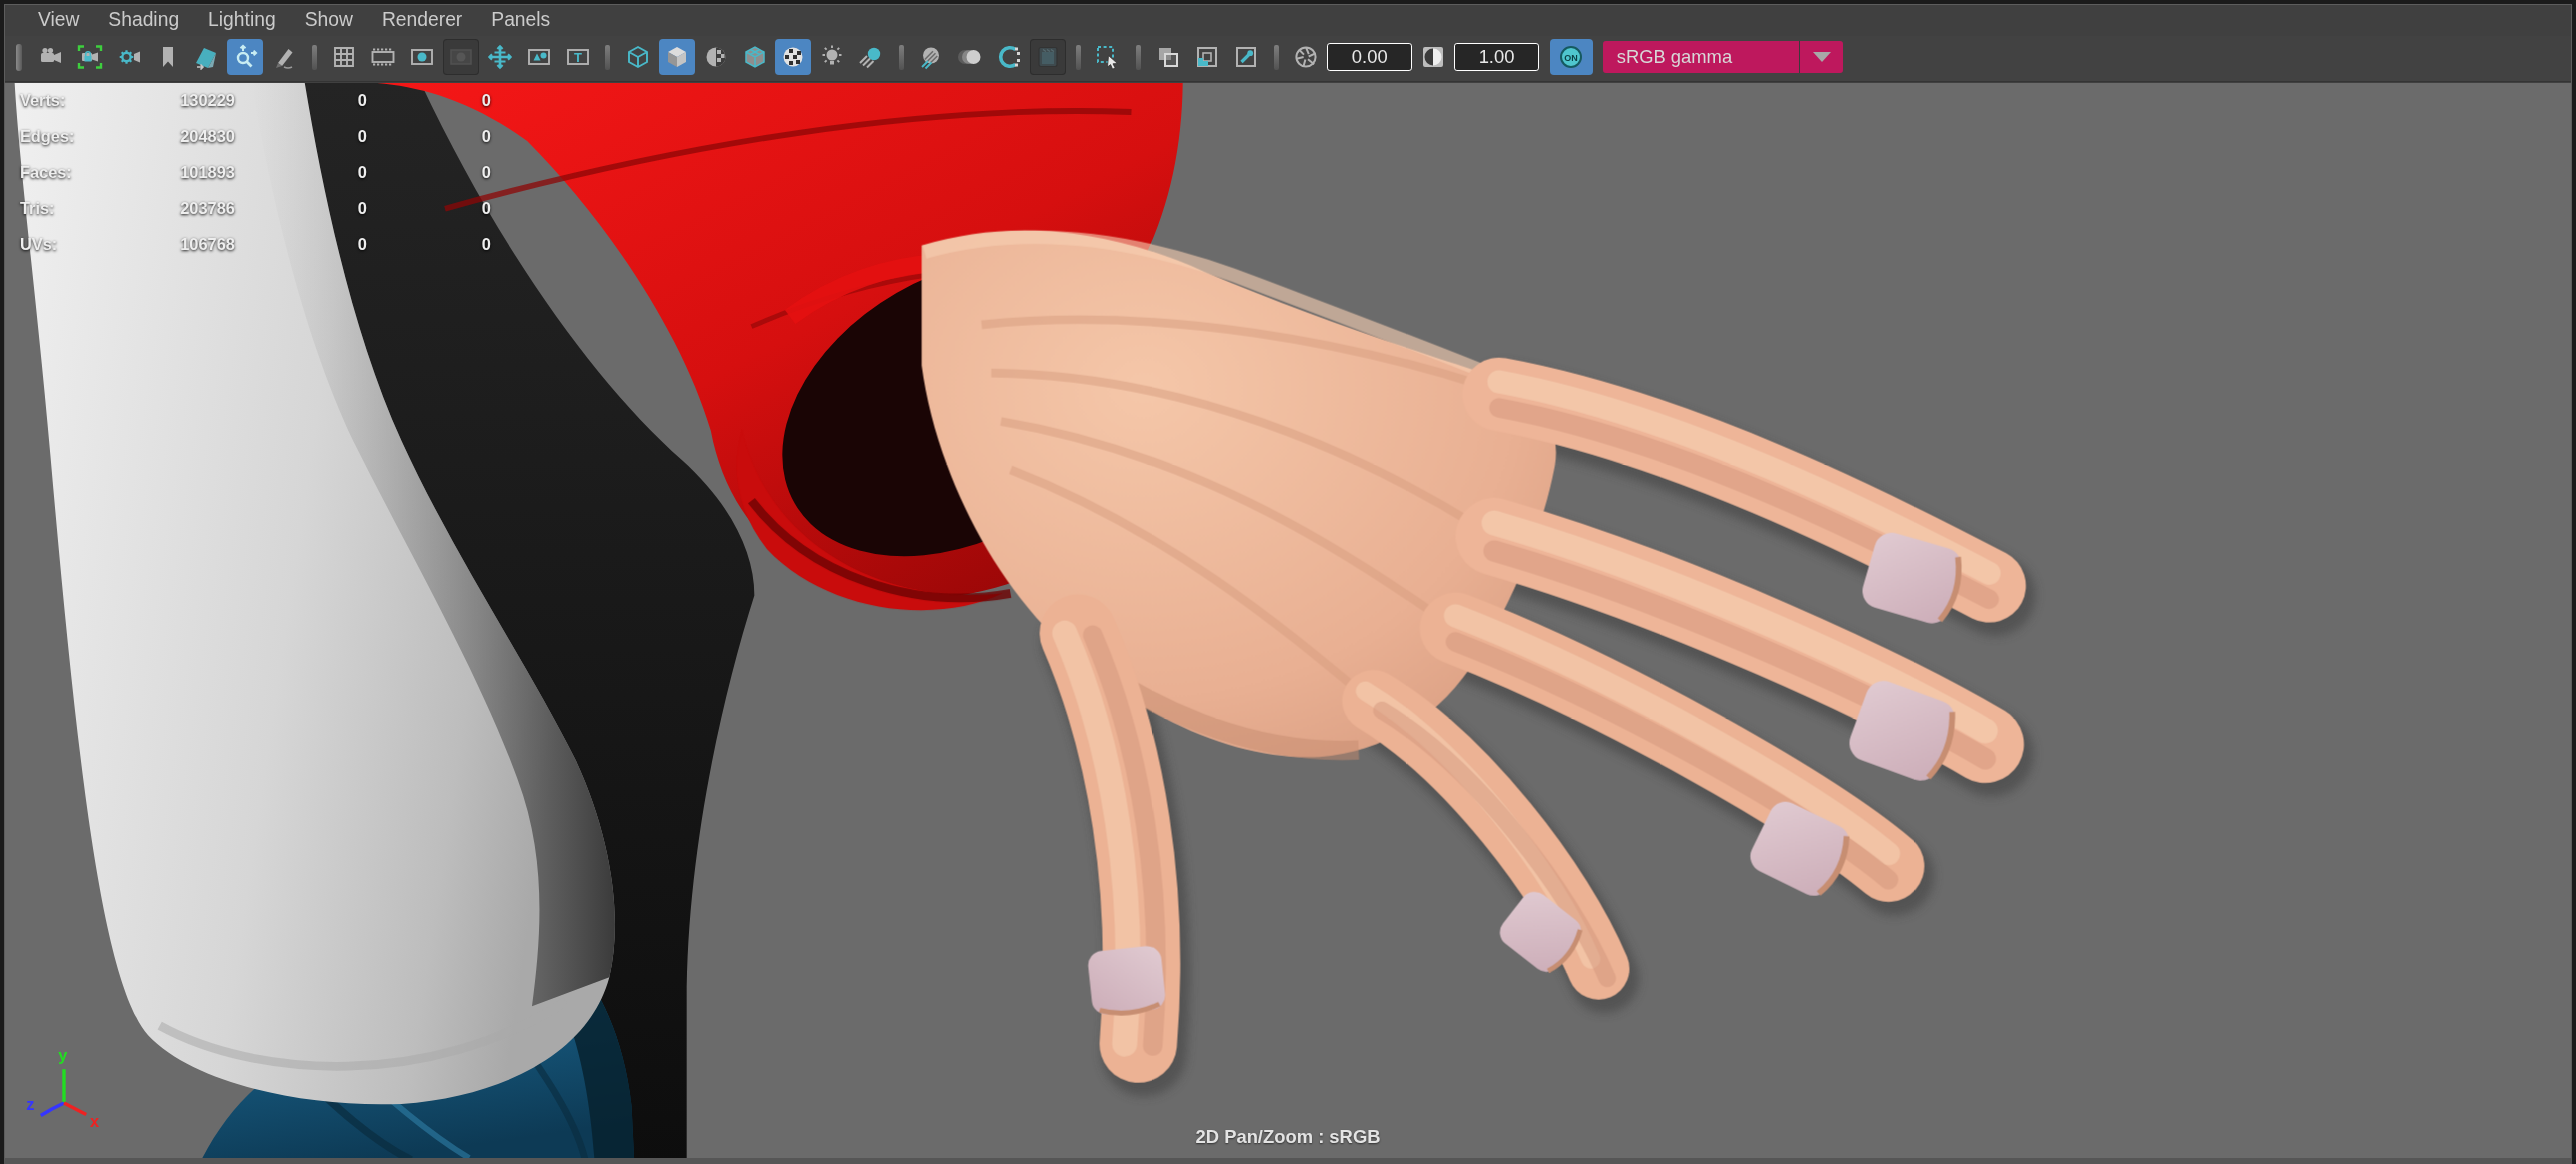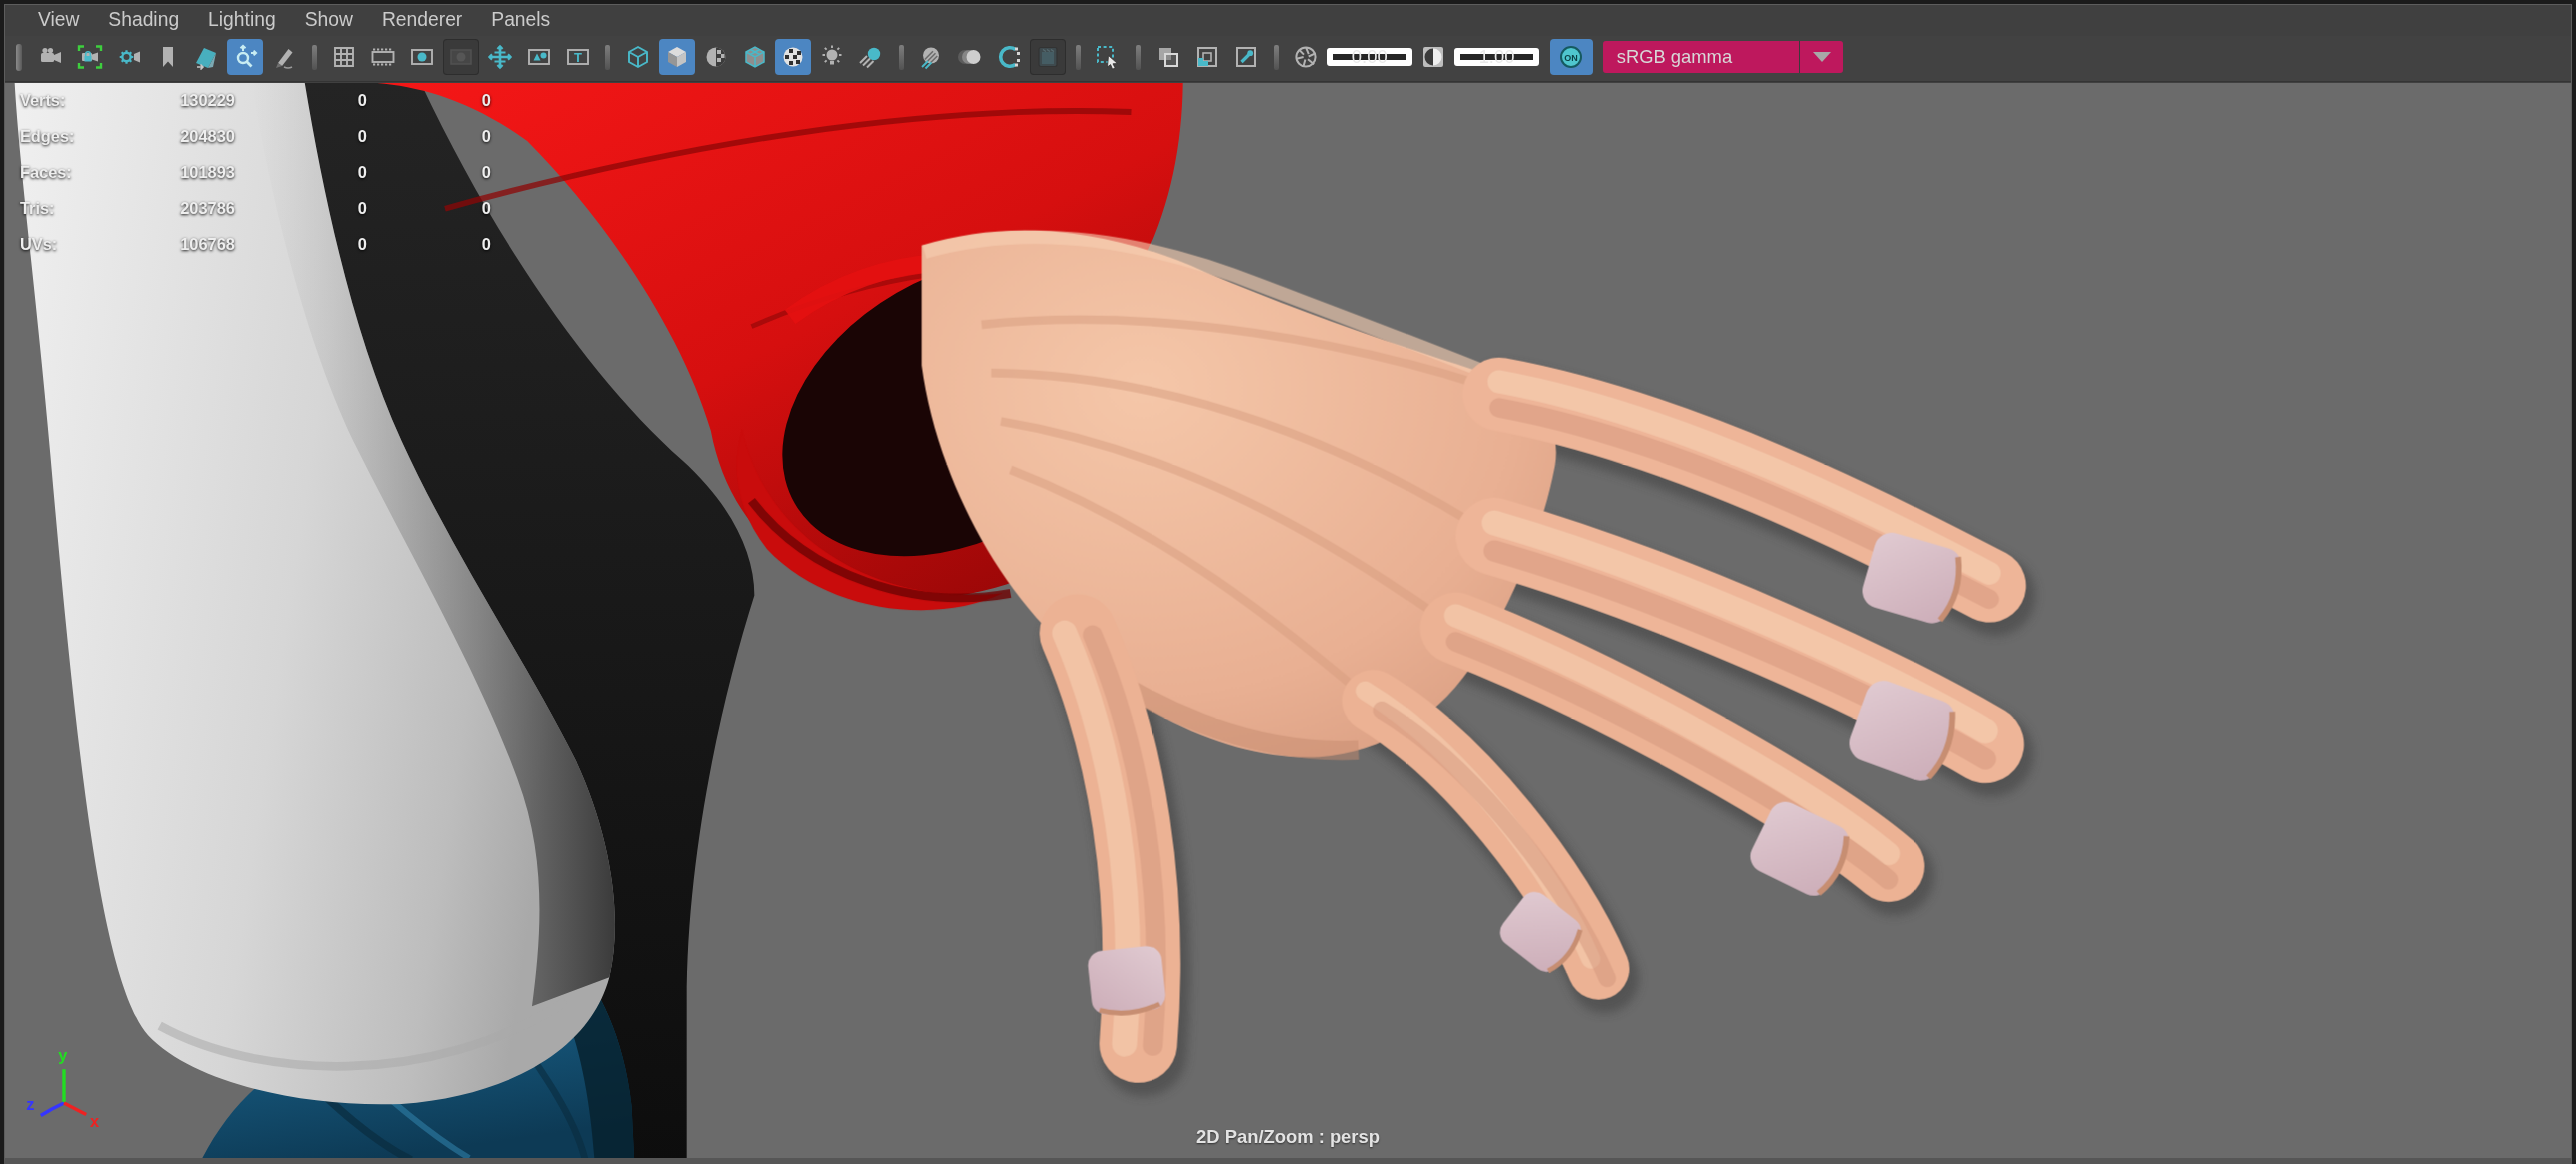--- a/index.html
+++ b/index.html
@@ -16,21 +16,21 @@
     padding:1.9px 0 3.9px 7.7px; background:#424242; border-bottom:1px solid #343434; }
   .tbtn { width:36px; height:36px; border-radius:3.9px; display:flex;
     align-items:center; justify-content:center; flex:0 0 auto; }
   .tbtn svg { width:26px; height:26px; }
   .tbtn.active { background:#4c86c2; }
   .tbtn.dim { background:#3a3a3a; box-shadow: inset 0 0 0 1px #2d2d2d; }
   .thandle { width:5.8px; height:27px; border-radius:2.9px; flex:0 0 auto;
     background:linear-gradient(90deg,#8a8a8a,#5a5a5a); margin:0 7.7px 0 3.9px; }
   .tdiv { width:4.8px; height:25px; border-radius:1.9px; flex:0 0 auto;
     background:linear-gradient(180deg,#7e7e7e,#525252); margin:0 6.8px; }
-  .tfield { height:18px; min-width:85px; background:#262626; border:6px solid #ffffff;
+  .tfield { height:28px; min-width:85px; background:#262626; border:1px solid #ffffff;
     border-radius:2.9px; color:#e9e9e9; font-size:18.4px; display:flex; align-items:center;
     justify-content:center; padding:0 5.8px; flex:0 0 auto; }
   .dropdown { height:32px; width:240px; margin-left:7.7px; background:#be185d;
     border-radius:2.9px; display:flex; align-items:center; color:#d8d8d8;
     font-size:18.4px; padding-left:13.5px; flex:0 0 auto; }
   .dropdown .arrowbox { margin-left:auto; align-self:stretch; width:44px;
     border-left:1px solid #3b3b3b; display:flex; align-items:center; justify-content:center; }
   .arrow-down { width:0; height:0; border-left:9.7px solid transparent;
     border-right:9.7px solid transparent; border-top:10.6px solid #a8a8a8; }
   
@@ -497,16 +497,16 @@
       <span class="num">203786</span>
       <span class="num">0</span>
       <span class="num">0</span>
 
       <span class="lbl">UVs:</span>
       <span class="num">106768</span>
       <span class="num">0</span>
       <span class="num">0</span>
     </div>
 
-    <div class="caption">2D Pan/Zoom : persp</div>
+    <div class="caption">2D Pan/Zoom : sRGB</div>
   </div>
 </div>
 
 
 </body></html>

